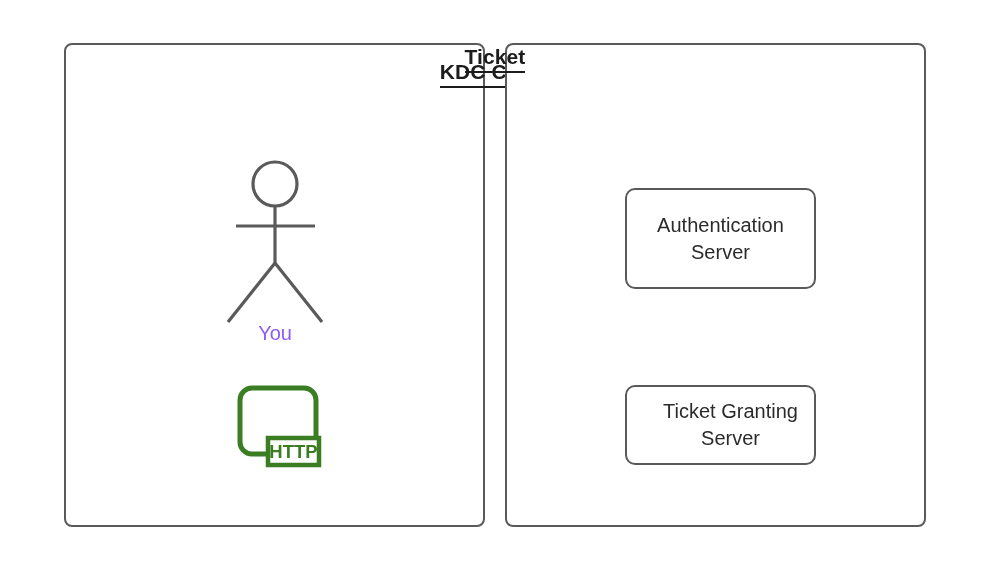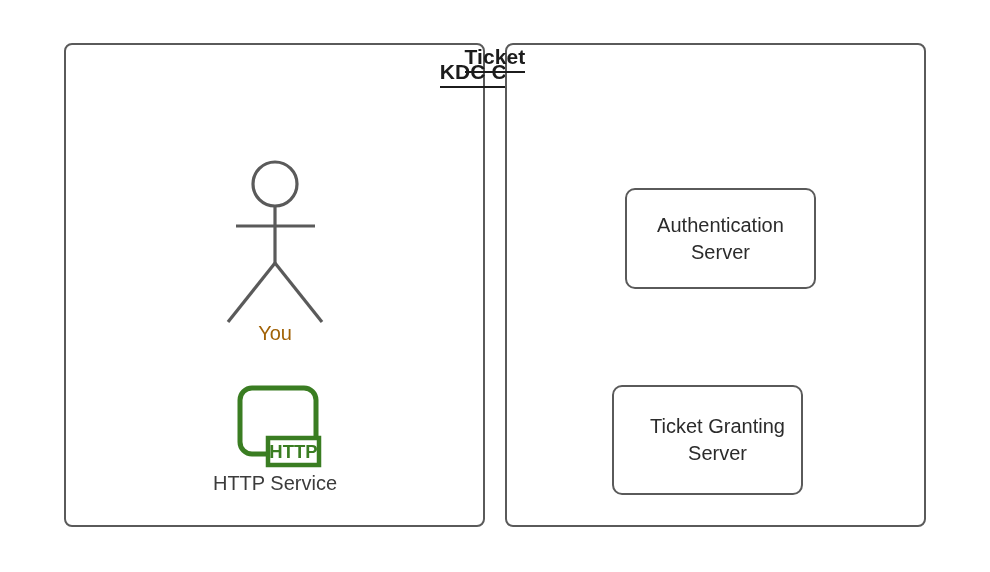--- a/index.html
+++ b/index.html
@@ -74,21 +74,21 @@
   }
 
   
   #you-label {
     position: absolute;
     left: 195px;
     top: 322px;
     width: 160px;
     text-align: center;
     font-size: 20px;
-    color: #a16207;
+    color: #8b5cf6;
   }
 
   
   #http-icon {
     position: absolute;
     left: 228px;
     top: 380px;
     width: 98px;
     height: 92px;
   }
@@ -118,24 +118,24 @@
     line-height: 27px;
     padding: 0 12px;
   }
   #box-auth-server {
     left: 625px;
     top: 188px;
     width: 191px;
     height: 101px;
   }
   #box-tgs {
-    left: 612px;
+    left: 625px;
     top: 385px;
     width: 191px;
-    height: 110px;
+    height: 80px;
     padding-left: 32px;
   }
   .server-box span { display: block; }
 </style>
 </head>
 <body>
 
 <div class="canvas">
 
   <div class="panel" id="panel-client"></div>
@@ -157,21 +157,20 @@
   <div id="you-label">You</div>
 
   <svg id="http-icon" viewBox="0 0 98 92">
 
     <path d="M 12 46 L 12 20 A 12 12 0 0 1 24 8 L 76 8 A 12 12 0 0 1 88 20 L 88 62 A 12 12 0 0 1 76 74 L 24 74 A 12 12 0 0 1 12 62 Z" fill="none" stroke="#3a7d22" stroke-width="5"></path>
 
     <rect x="40" y="58" width="51" height="27" fill="#ffffff" stroke="#3a7d22" stroke-width="4.5"></rect>
     <text x="65.5" y="77.5" text-anchor="middle" font-family="'Liberation Sans', sans-serif" font-size="18.5" font-weight="600" fill="#3a7d22">HTTP</text>
   </svg>
 
-  <div id="http-service-label">HTTP Service</div>
 
   <div class="panel" id="panel-kdc"></div>
 
   <div class="panel-title" id="title-kdc">
     <div><span class="tline">Ticket</span></div>
   </div>
 
   <div class="server-box" id="box-auth-server">
     <div>
       <span>Authentication</span>

